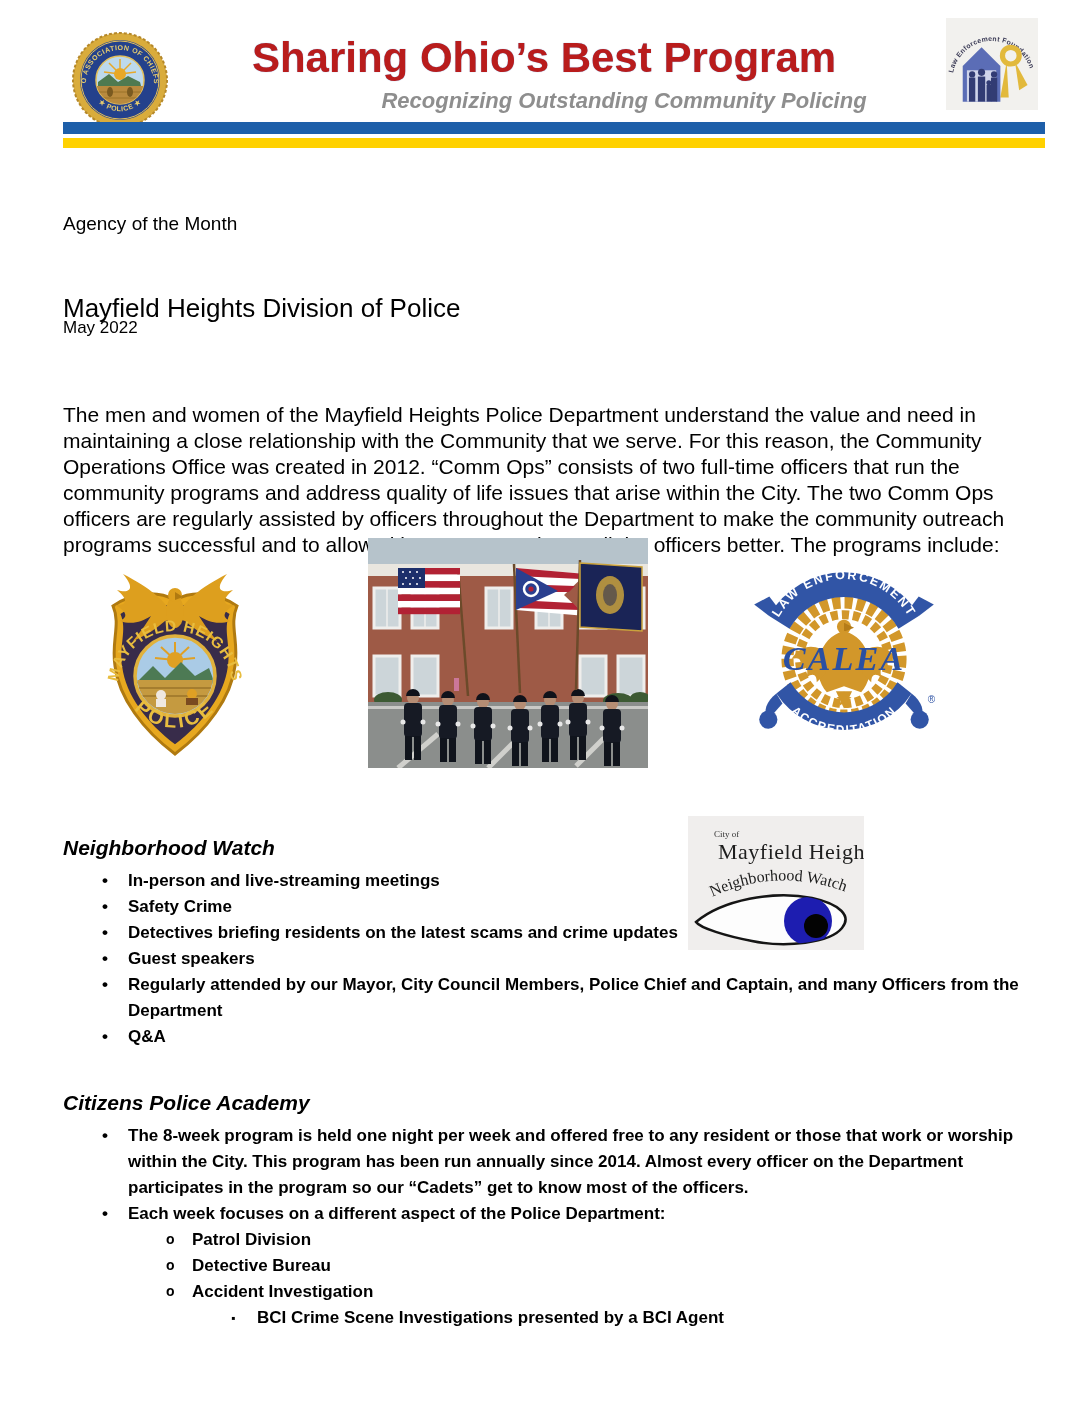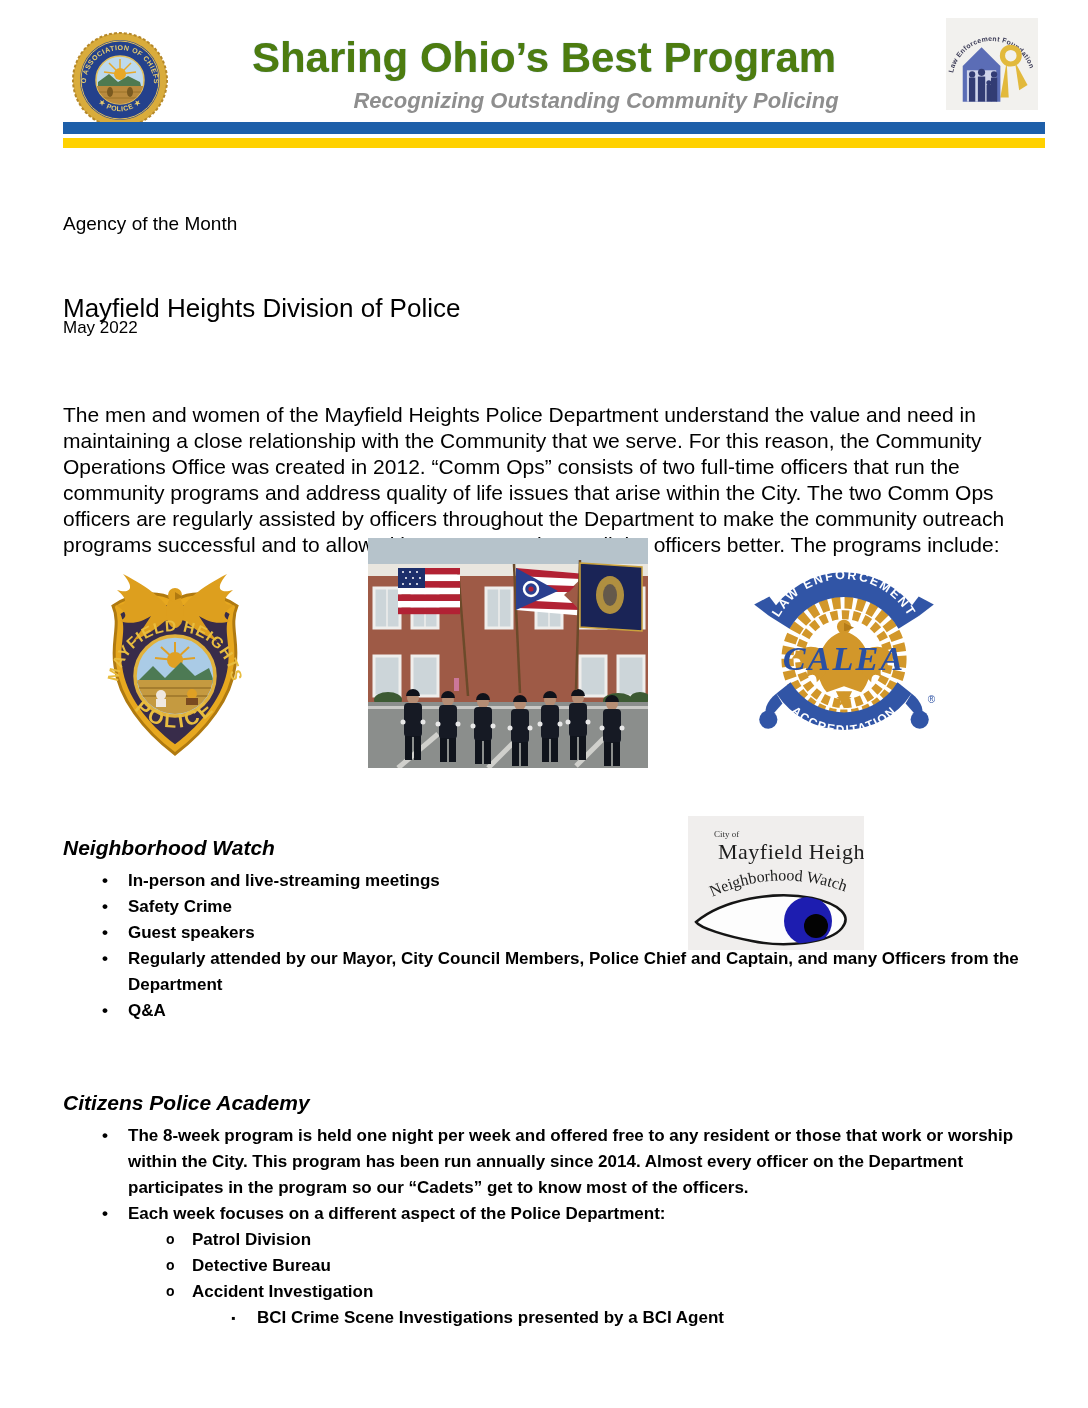--- a/index.html
+++ b/index.html
@@ -3,23 +3,23 @@
 <meta charset="utf-8">
 <style>
   html,body{margin:0;padding:0;background:#e8e8e8;}
   .page{position:relative;width:1088px;height:1408px;margin:0 auto;background:#ffffff;
         font-family:"Liberation Sans",sans-serif;color:#000;overflow:hidden;}
 
   
   .seal{position:absolute;left:72px;top:32px;}
   .lef{position:absolute;left:946px;top:18px;}
   .title-wrap{position:absolute;left:194px;top:34px;width:700px;text-align:center;}
-  .main-title{margin:0;font-size:42px;font-weight:bold;letter-spacing:0px;color:#4d7c0f;
+  .main-title{margin:0;font-size:42px;font-weight:bold;letter-spacing:0px;color:#b91c1c;
               text-shadow:0 0 1px #7aa6df;}
-  .subtitle{position:absolute;left:316px;top:88px;width:560px;text-align:center;
+  .subtitle{position:absolute;left:344px;top:88px;width:560px;text-align:center;
             font-size:22px;font-weight:bold;font-style:italic;color:#8e8e8e;}
   .bar-blue{position:absolute;left:63px;top:122px;width:982px;height:12px;background:#1e5fa9;}
   .bar-gold{position:absolute;left:63px;top:138px;width:982px;height:10px;background:#ffd100;}
 
   
   .kicker{position:absolute;left:63px;top:213px;font-size:19px;}
   .article-title{position:absolute;left:63px;top:293px;font-size:26px;font-weight:normal;margin:0;}
   .article-date{position:absolute;left:63px;top:318px;font-size:17px;}
   .intro{position:absolute;left:63px;top:381px;width:958px;font-size:21px;line-height:26px;}
 
@@ -352,20 +352,21 @@
       <textPath href="#caleaBot" startOffset="50%" text-anchor="middle">ACCREDITATION</textPath>
     </text>
     <text x="174" y="162" font-size="10" fill="#3155a6">®</text>
   </svg>
 
   <div class="section section-nw">
     <h3 class="section-head">Neighborhood Watch</h3>
     <ul class="blist">
       <li class="b1">In-person and live-streaming meetings</li>
       <li class="b1">Safety Crime</li>
+      <li class="b1">Detectives briefing residents on the latest scams and crime updates</li>
       <li class="b1">Guest speakers</li>
       <li class="b1">Regularly attended by our Mayor, City Council Members, Police Chief and Captain, and many Officers from the Department</li>
       <li class="b1">Q&amp;A</li>
     </ul>
   </div>
 
   <svg class="nw-logo" width="176" height="134" viewBox="0 0 176 134">
     <defs>
       <path id="nwArc" d="M 14,86 Q 88,46 168,80"></path>
       <clipPath id="nwClip">

